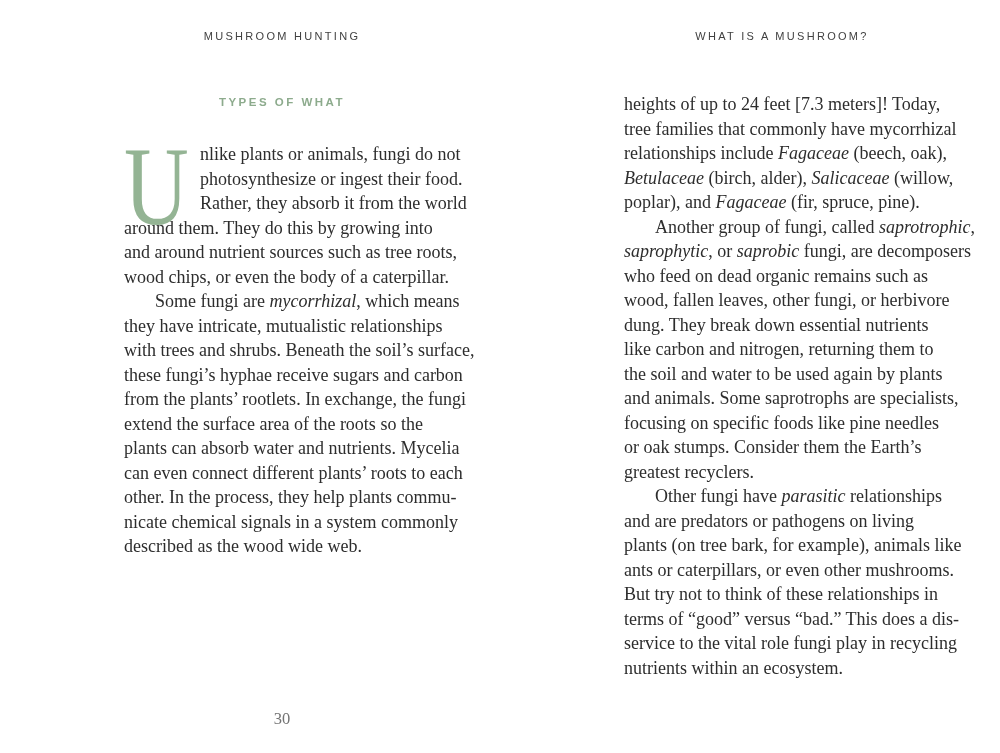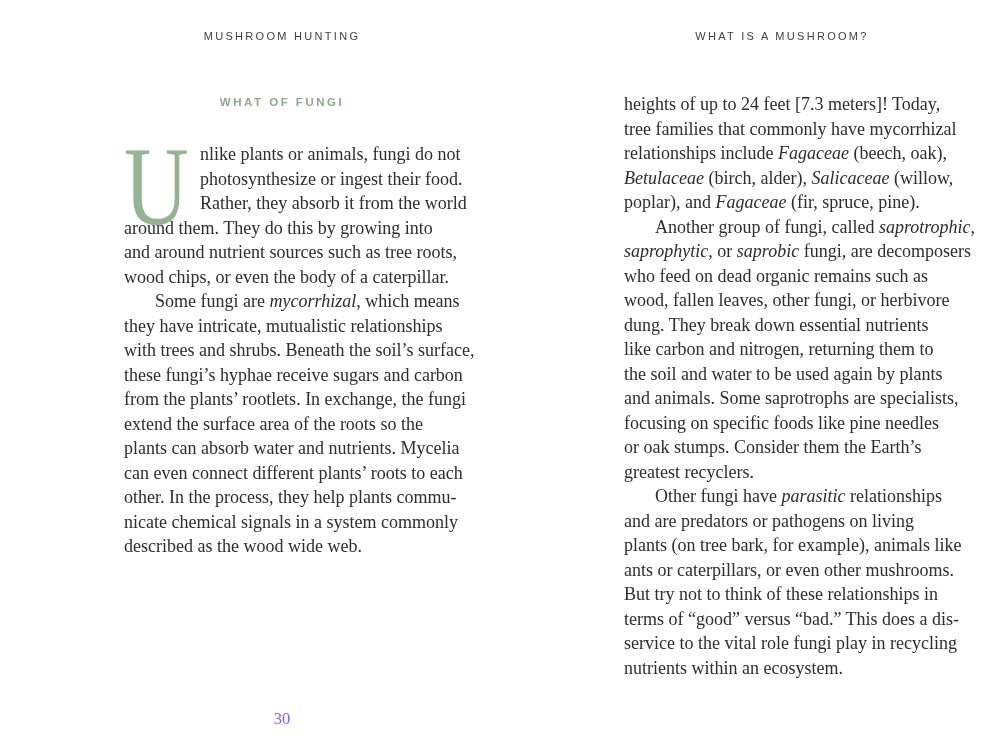--- a/index.html
+++ b/index.html
@@ -87,31 +87,31 @@
     transform-origin: left top;
   }
   .page-number {
     position: absolute;
     top: 709px;
     left: 0;
     width: 100%;
     text-align: center;
     font-family: "Liberation Serif", "DejaVu Serif", serif;
     font-size: 16.5px;
-    color: #8b5cf6;
+    color: #737373;
   }
 </style>
 </head>
 <body>
 
 <div class="spread">
 
   <section class="page page-left">
     <div class="running-head">MUSHROOM HUNTING</div>
-    <h2 class="section-title">WHAT OF FUNGI</h2>
+    <h2 class="section-title">TYPES OF WHAT</h2>
     <div class="body-text" id="left-body">
         <p><span class="drop-cap">
             <span class="glyph">U</span>
           </span>nlike plants or animals, fungi do not<br>photosynthesize or ingest their food.<br>Rather, they absorb it from the world<br>around them. They do this by growing into<br>and around nutrient sources such as tree roots,<br>wood chips, or even the body of a caterpillar.</p>
         <p class="indent">Some fungi are <em>mycorrhizal</em>, which means<br>they have intricate, mutualistic relationships<br>with trees and shrubs. Beneath the soil’s surface,<br>these fungi’s hyphae receive sugars and carbon<br>from the plants’ rootlets. In exchange, the fungi<br>extend the surface area of the roots so the<br>plants can absorb water and nutrients. Mycelia<br>can even connect different plants’ roots to each<br>other. In the process, they help plants commu-<br>nicate chemical signals in a system commonly<br>described as the wood wide web.</p>
       </div>
     <div class="page-number">30</div>
   </section>
 
   <section class="page page-right">

